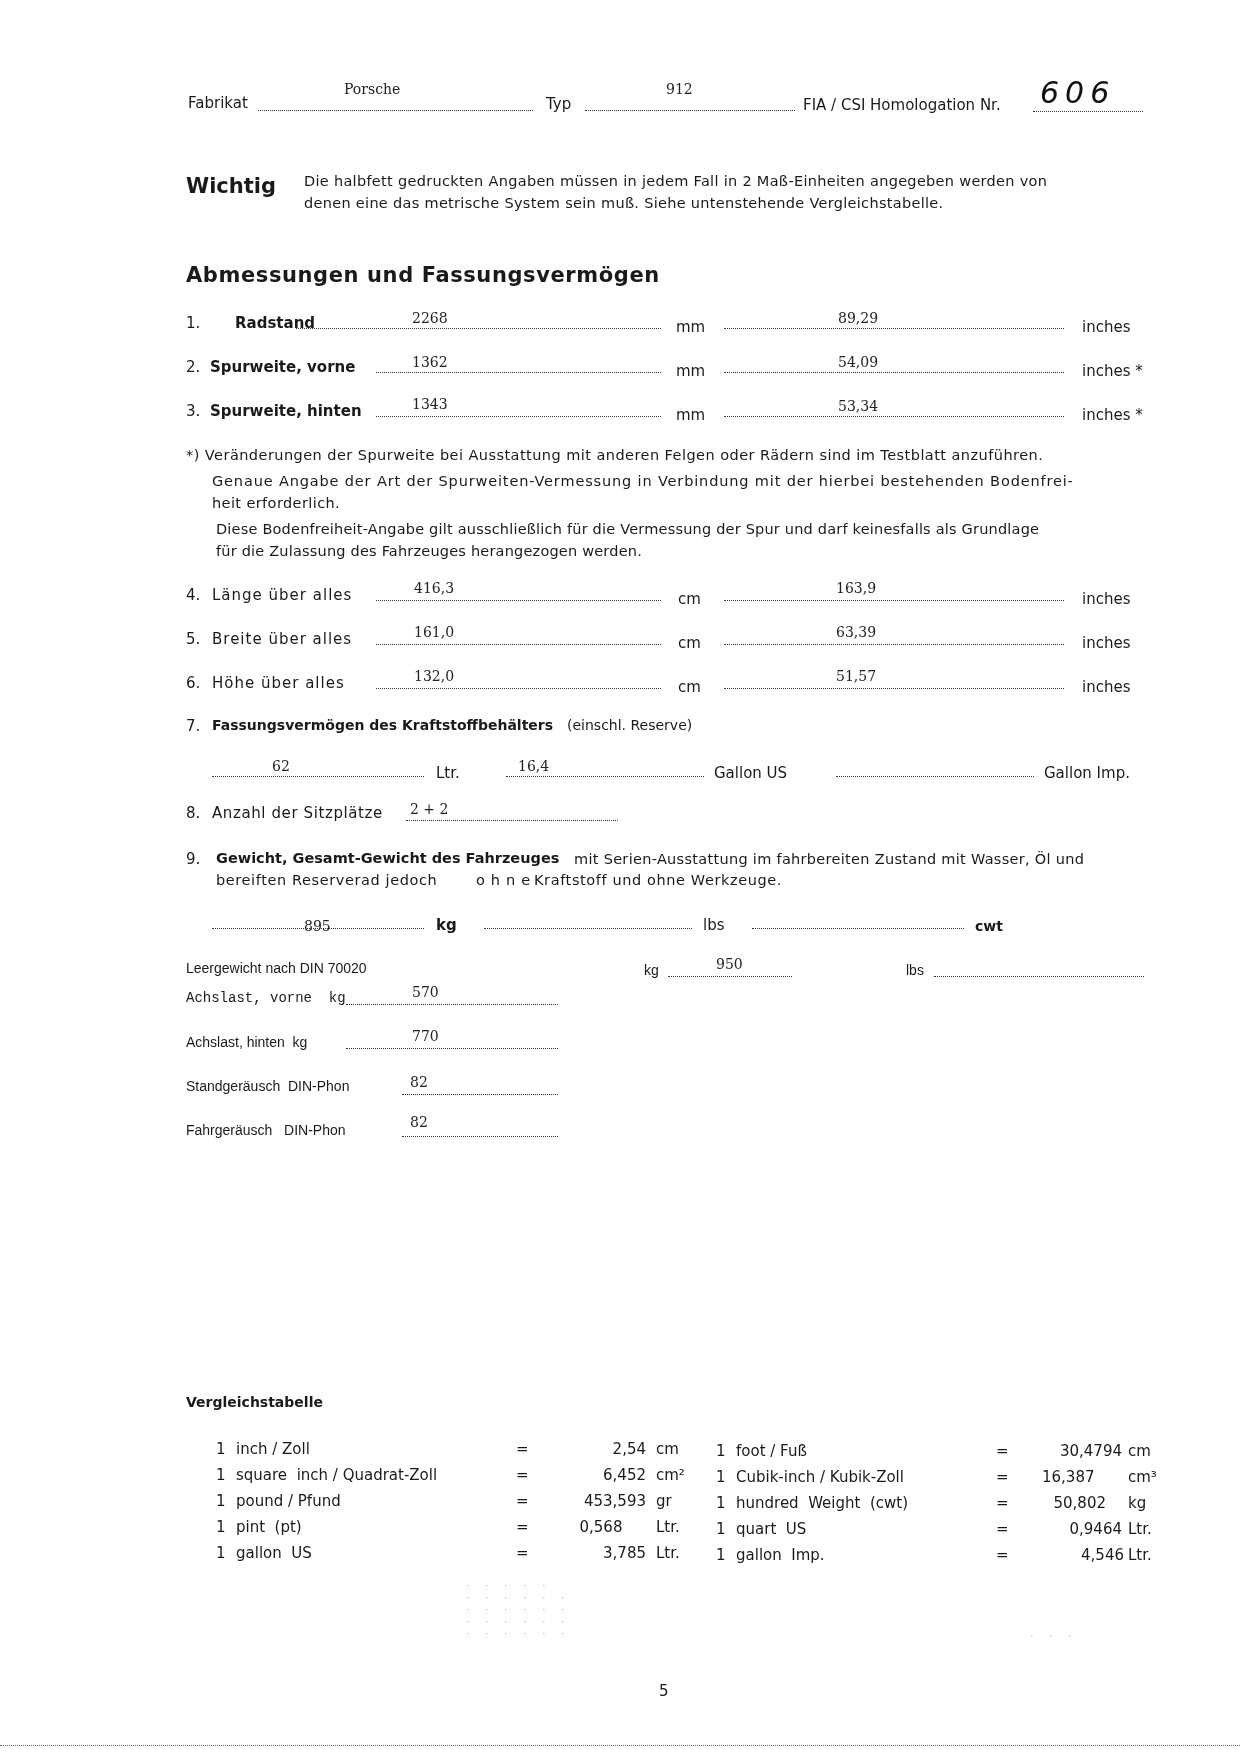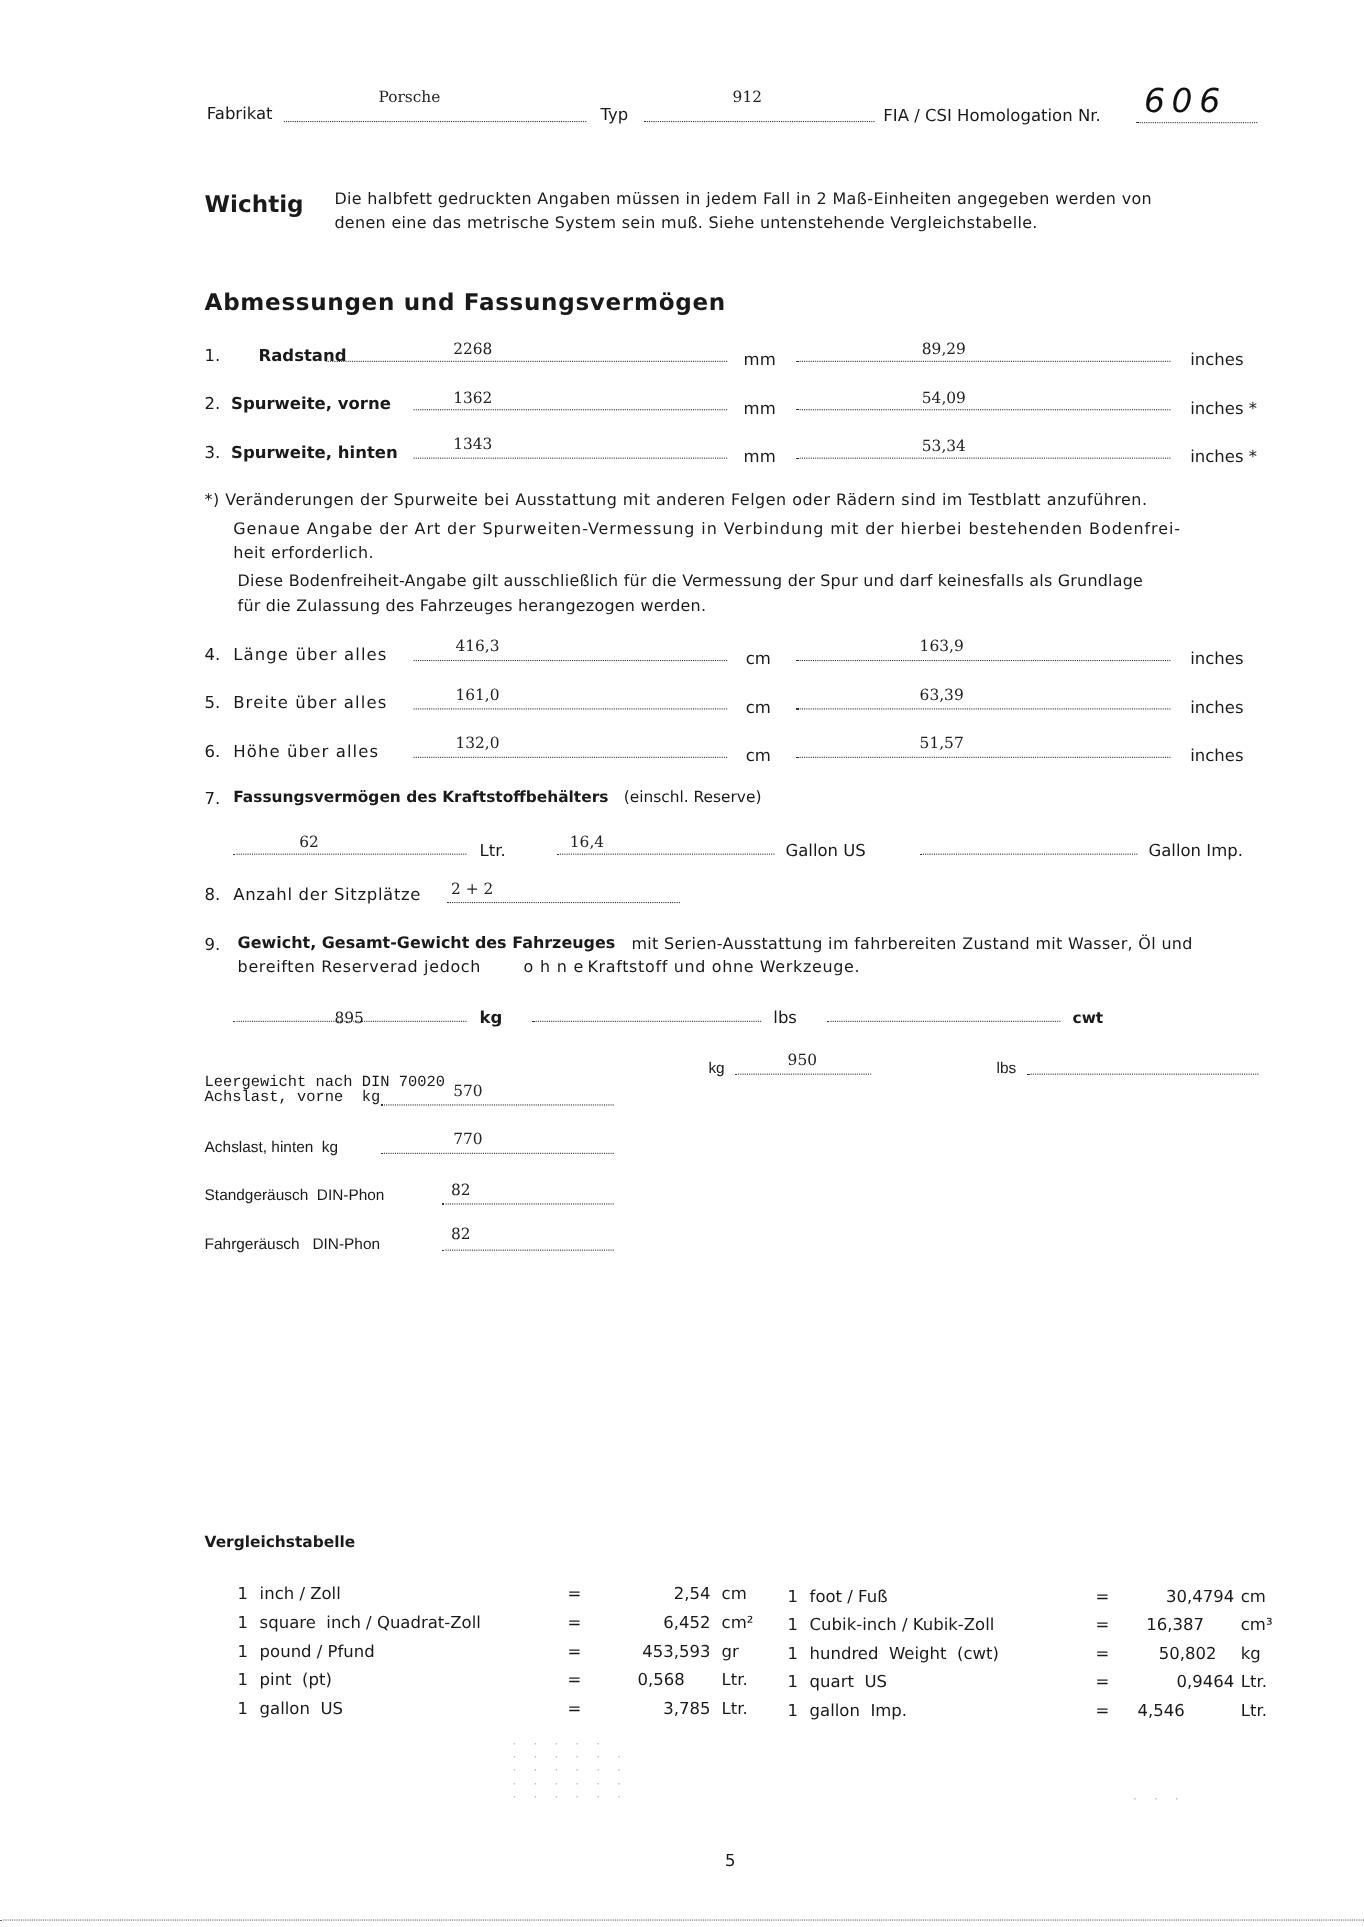--- a/index.html
+++ b/index.html
@@ -169,21 +169,21 @@
   <div class="dots" style="left:484px; top:928px; width:208px;"></div>
   <span class="fillval" style="left:560px; top:908px;"></span>
   <span class="abs lbl" style="left:703px; top:916px;">lbs</span>
 
   <div class="dots" style="left:752px; top:928px; width:212px;"></div>
   <span class="fillval" style="left:840px; top:908px;"></span>
   <span class="abs lbl bold" style="left:975px; top:918px; font-size:14px;">cwt</span>
 </div>
 
 <div style="font-family:'Liberation Sans', sans-serif;">
-  <span class="abs" style="left:186px; top:960px; font-size:14px; font-family:Liberation Mono, monospace;margin-top:16px;">Leergewicht nach DIN 70020</span>
+  <span class="abs" style="left:186px; top:960px; font-size:14px; font-family:Liberation Sans, sans-serif;">Leergewicht nach DIN 70020</span>
   <span class="abs" style="left:644px; top:962px; font-size:14px; font-family:'Liberation Sans', sans-serif;">kg</span>
   <div class="dots" style="left:668px; top:976px; width:124px;"></div>
   <span class="fillval" style="left:716px; top:956px;">950</span>
   <span class="abs" style="left:906px; top:962px; font-size:14px; font-family:'Liberation Sans', sans-serif;">lbs</span>
   <div class="dots" style="left:934px; top:976px; width:210px;"></div>
   <span class="fillval" style="left:990px; top:956px;"></span>
 
   <span class="abs" style="left:186px; top:990px; font-size:14px; white-space:pre; font-family:Liberation Mono, monospace;">Achslast, vorne  kg</span>
   <div class="dots" style="left:346px; top:1004px; width:212px;"></div>
   <span class="fillval" style="left:412px; top:984px;">570</span>
@@ -268,21 +268,21 @@
       <span class="abs" style="left:0;">1</span>
       <span class="abs" style="left:20px; white-space:pre;">quart  US</span>
       <span class="abs" style="left:280px;">=</span>
       <span class="abs" style="left:326px; width:80px; text-align:right;">0,9464</span>
       <span class="abs" style="left:412px;">Ltr.</span>
     </div>
     <div class="vt-row" style="left:716px; top:1546px;">
       <span class="abs" style="left:0;">1</span>
       <span class="abs" style="left:20px; white-space:pre;">gallon  Imp.</span>
       <span class="abs" style="left:280px;">=</span>
-      <span class="abs" style="left:318px; width:80px; text-align:left;">4,546</span>
+      <span class="abs" style="left:328px; width:80px; text-align:right;">4,546</span>
       <span class="abs" style="left:412px;">Ltr.</span>
     </div>
   </div>
 </div>
 
 <div class="smudge" style="left:466px; top:1580px;">· ·  · ·  ·<br>· · · ·  · ·<br>·  · · ·  · ·<br>· ·  · ·  · ·<br>· ·  · ·  · ·</div>
 <div class="smudge" style="left:1030px; top:1630px;">· · ·</div>
 
 <span class="abs" style="left:659px; top:1682px; font-size:15px;">5</span>
 <div class="page-bottom"></div>

